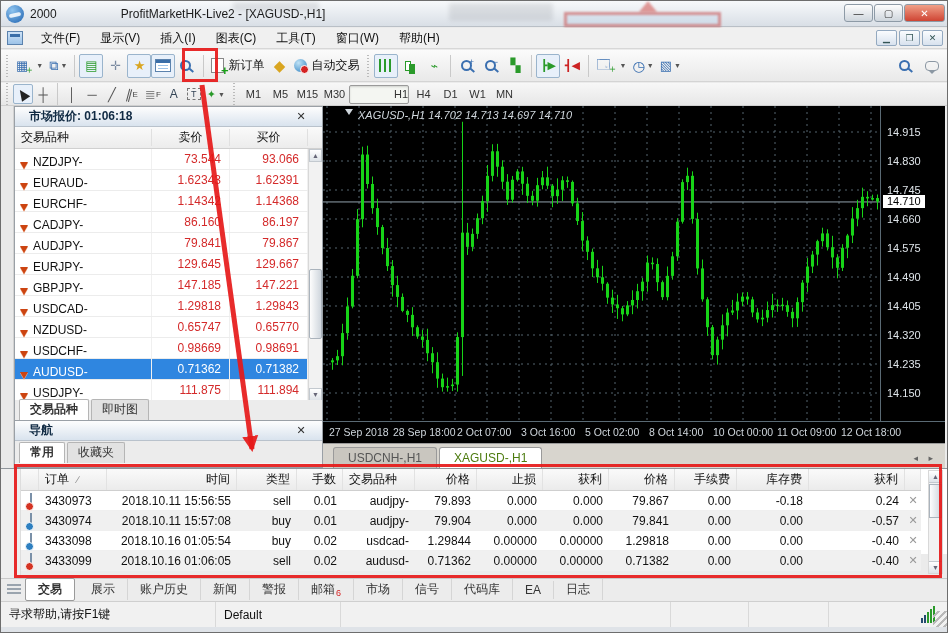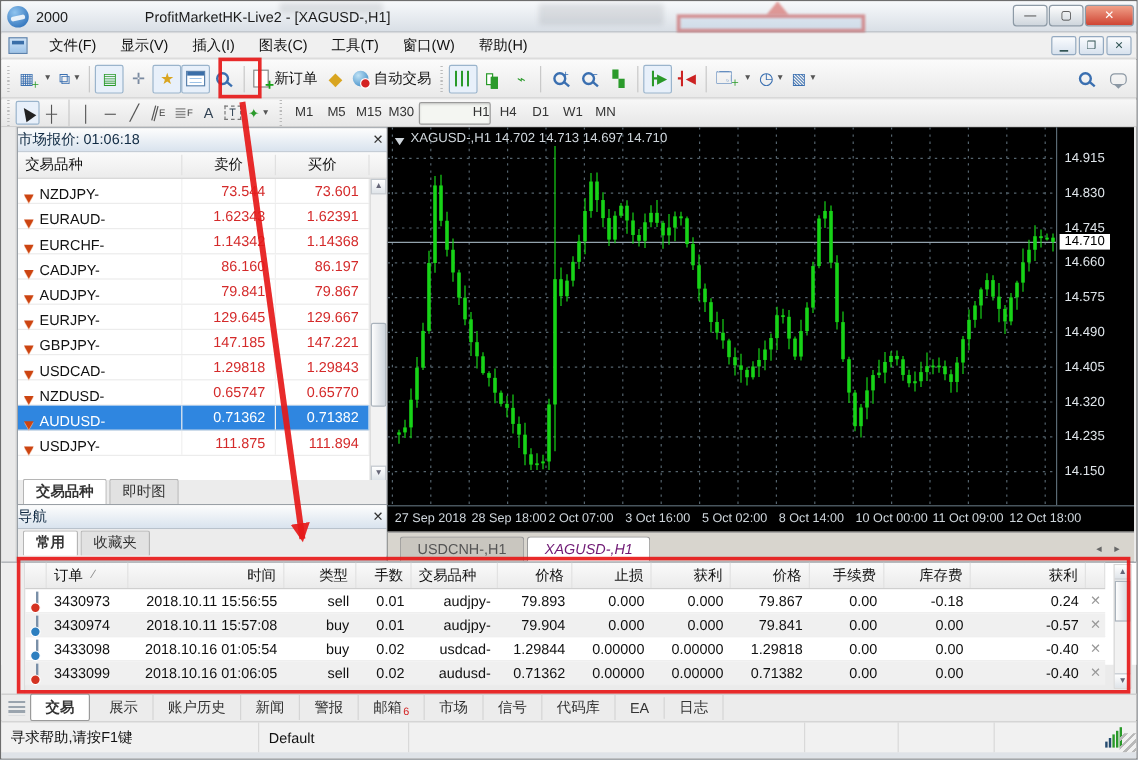--- a/index.html
+++ b/index.html
@@ -51,21 +51,21 @@
   .ic-chat{width:14px;height:10px;border:1.5px solid #8b97a3;border-radius:4px;position:relative;}
   .ic-chat::after{content:"";position:absolute;left:2px;bottom:-4px;border-left:4px solid transparent;border-right:4px solid transparent;border-top:4px solid #8b97a3;}
   .cursor-tri{width:0;height:0;border-left:5px solid transparent;border-right:5px solid transparent;border-bottom:11px solid #222;transform:rotate(-35deg);}
   .tf-btn{height:19px;min-width:25px;display:flex;align-items:center;justify-content:center;font-size:11px;color:#333;border:1px solid transparent;border-radius:2px;margin:0 1px;flex:none;}
   .tf-btn.pressed{background:#f4f6f2;border-color:#9a9a9a;box-shadow:inset 0 1px 2px rgba(0,0,0,.15);padding-left:44px;}
   .sub-e{font-size:8px;vertical-align:sub;color:#444;}
   .lbl-box{width:14px;height:12px;border:1px dashed #777;display:flex;align-items:center;justify-content:center;font-size:9px;color:#345;}
   
   .left-gutter{position:absolute;left:0;top:105px;width:13px;height:472px;background:#e9e9e9;border-right:1px solid #d2d2d2;}
   .mw-panel{position:absolute;left:13px;top:105px;width:309px;height:314px;background:#fff;border:1px solid #9aa0a6;border-bottom:none;}
-  .panel-title{height:20px;background:linear-gradient(#fdfdfd,#d9e3ee);border-bottom:1px solid #b9c2cc;display:flex;align-items:center;padding:0 0;font-size:12px;color:#102a43;}
+  .panel-title{height:20px;background:linear-gradient(#fdfdfd,#d9e3ee);border-bottom:1px solid #b9c2cc;display:flex;align-items:center;padding:0 14px;font-size:12px;color:#102a43;font-weight:bold;}
   .panel-x{margin-left:auto;font-size:11px;color:#333;width:14px;text-align:center;}
   .mw-header{display:grid;grid-template-columns:137px 78px 78px;height:22px;background:linear-gradient(#fafafa,#ececec);border-bottom:1px solid #d0d0d0;font-size:12px;color:#111;align-items:center;}
   .mw-header div{padding:0 6px;border-right:1px solid #e0e0e0;}
   .mw-header .num{text-align:center;}
   .mw-rows{position:relative;height:252px;overflow:hidden;}
   .mw-row{display:grid;grid-template-columns:137px 78px 78px;height:21px;align-items:center;border-bottom:1px solid #ececec;font-size:12px;}
   .mw-sym{display:flex;align-items:flex-end;gap:5px;padding-left:5px;color:#111;border-right:1px solid #f0f0f0;height:100%;}
   .dn-arrow{width:0;height:0;border-left:4px solid transparent;border-right:4px solid transparent;border-top:7px solid #cc4411;filter:drop-shadow(0 1px 0 #f0b090);}
   .mw-bid,.mw-ask{text-align:right;padding-right:8px;color:#d42a2a;border-right:1px solid #f0f0f0;height:100%;display:flex;align-items:center;justify-content:flex-end;}
   .mw-row.selected{background:#2f86e0;}
@@ -75,30 +75,30 @@
   .mw-scroll .dnn{bottom:0;}
   .mw-thumb{position:absolute;left:0;top:120px;width:13px;height:70px;background:linear-gradient(90deg,#fdfdfd,#cfd6dd);border:1px solid #aab3bc;border-radius:2px;}
   .mw-tabs{position:absolute;left:13px;top:399px;width:309px;height:20px;background:#ececec;border-left:1px solid #9aa0a6;border-right:1px solid #9aa0a6;display:flex;align-items:flex-end;padding-left:4px;gap:2px;}
   .mini-tab{font-size:12px;color:#333;padding:1px 10px 2px;border:1px solid #b5b5b5;border-bottom:none;background:#e2e2e2;border-radius:2px 2px 0 0;}
   .mini-tab.active{background:#fff;font-weight:bold;}
   .nav-panel{position:absolute;left:13px;top:419px;width:309px;height:48px;background:#f4f4f4;border:1px solid #9aa0a6;}
   .nav-tabs{display:flex;align-items:flex-end;height:22px;padding-left:4px;gap:2px;background:#ececec;}
   
   .chart-region{position:absolute;left:322px;top:105px;width:622px;height:362px;background:#000;}
   .plot-wrap{position:absolute;left:0;top:0;width:557px;height:315px;}
-  .chart-title{position:absolute;left:6px;top:3px;font-size:11px;color:#cfd6dc;z-index:3;display:flex;gap:5px;align-items:flex-end;}
+  .chart-title{position:absolute;left:22px;top:3px;font-size:11px;color:#cfd6dc;z-index:3;display:flex;gap:5px;align-items:flex-start;font-style:italic;}
   .chart-title .tri{width:0;height:0;border-left:4px solid transparent;border-right:4px solid transparent;border-top:6px solid #cfd6dc;}
   .axis{position:absolute;left:557px;top:0;width:65px;height:315px;border-left:1px solid #5a6a74;}
   .axis .tick{position:absolute;left:6px;font-size:11px;color:#dfe5ea;}
   .cur-price{position:absolute;left:2px;top:89px;background:#fff;color:#000;font-size:11px;padding:0 4px 1px;z-index:2;}
   .time-axis{position:absolute;left:0;top:315px;width:622px;height:22px;border-top:1px solid #5a6a74;background:#000;}
   .time-axis .ttick{position:absolute;top:4px;font-size:10.5px;color:#cfd6dc;white-space:nowrap;}
   .chart-tabs{position:absolute;left:0;top:337px;width:622px;height:25px;background:#d8d5ce;border-top:1px solid #9a9a9a;display:flex;align-items:flex-end;padding-left:10px;gap:2px;}
   .chart-tab{font-size:12px;color:#555;padding:3px 14px;border:1px solid #9a9a9a;border-bottom:none;background:#c9c6bf;border-radius:3px 3px 0 0;}
-  .chart-tab.active{background:#fff;color:#701a75;font-style:italic;}
+  .chart-tab.active{background:#fff;color:#4d7c0f;}
   .tab-arrows{margin-left:auto;margin-right:8px;margin-bottom:5px;font-size:9px;color:#666;letter-spacing:4px;}
   
   .terminal{position:absolute;left:0;top:467px;width:948px;height:86px;background:#fff;border-top:1px solid #8f959b;}
   .t-gutter{position:absolute;left:0;top:0;width:20px;height:110px;background:#eee;border-right:1px solid #ddd;}
   .t-table{position:absolute;left:20px;top:0;width:900px;}
   .t-hrow,.t-row{display:grid;grid-template-columns:18px 68px 130px 60px 46px 72px 62px 66px 66px 66px 62px 72px 96px 16px;align-items:center;height:21px;font-size:12px;}
   .t-hrow{background:linear-gradient(#fafafa,#ebebeb);border-bottom:1px solid #cfcfcf;color:#111;height:22px;}
   .t-hrow div{padding:0 6px;border-right:1px solid #e2e2e2;height:100%;display:flex;align-items:center;justify-content:flex-end;}
   .t-hrow div.l{justify-content:flex-start;}
   .t-row{height:20px;border-bottom:1px solid #efefef;color:#111;}
@@ -321,21 +321,21 @@
         <div class="num">卖价</div>
         <div class="num">买价</div>
       </div>
     <div class="mw-rows" id="mw-rows">
         <div class="mw-row">
           <div class="mw-sym">
             <span class="dn-arrow"></span>
             <span>NZDJPY-</span>
           </div>
           <div class="mw-bid">73.544</div>
-          <div class="mw-ask">73.601</div>
+          <div class="mw-ask">93.066</div>
         </div>
         <div class="mw-row">
           <div class="mw-sym">
             <span class="dn-arrow"></span>
             <span>EURAUD-</span>
           </div>
           <div class="mw-bid">1.62343</div>
           <div class="mw-ask">1.62391</div>
         </div>
         <div class="mw-row">
@@ -386,20 +386,28 @@
           <div class="mw-bid">1.29818</div>
           <div class="mw-ask">1.29843</div>
         </div>
         <div class="mw-row">
           <div class="mw-sym">
             <span class="dn-arrow"></span>
             <span>NZDUSD-</span>
           </div>
           <div class="mw-bid">0.65747</div>
           <div class="mw-ask">0.65770</div>
+        </div>
+        <div class="mw-row">
+          <div class="mw-sym">
+            <span class="dn-arrow"></span>
+            <span>USDCHF-</span>
+          </div>
+          <div class="mw-bid">0.98669</div>
+          <div class="mw-ask">0.98691</div>
         </div>
         <div class="mw-row selected">
           <div class="mw-sym">
             <span class="dn-arrow"></span>
             <span>AUDUSD-</span>
           </div>
           <div class="mw-bid">0.71362</div>
           <div class="mw-ask">0.71382</div>
         </div>
         <div class="mw-row">

